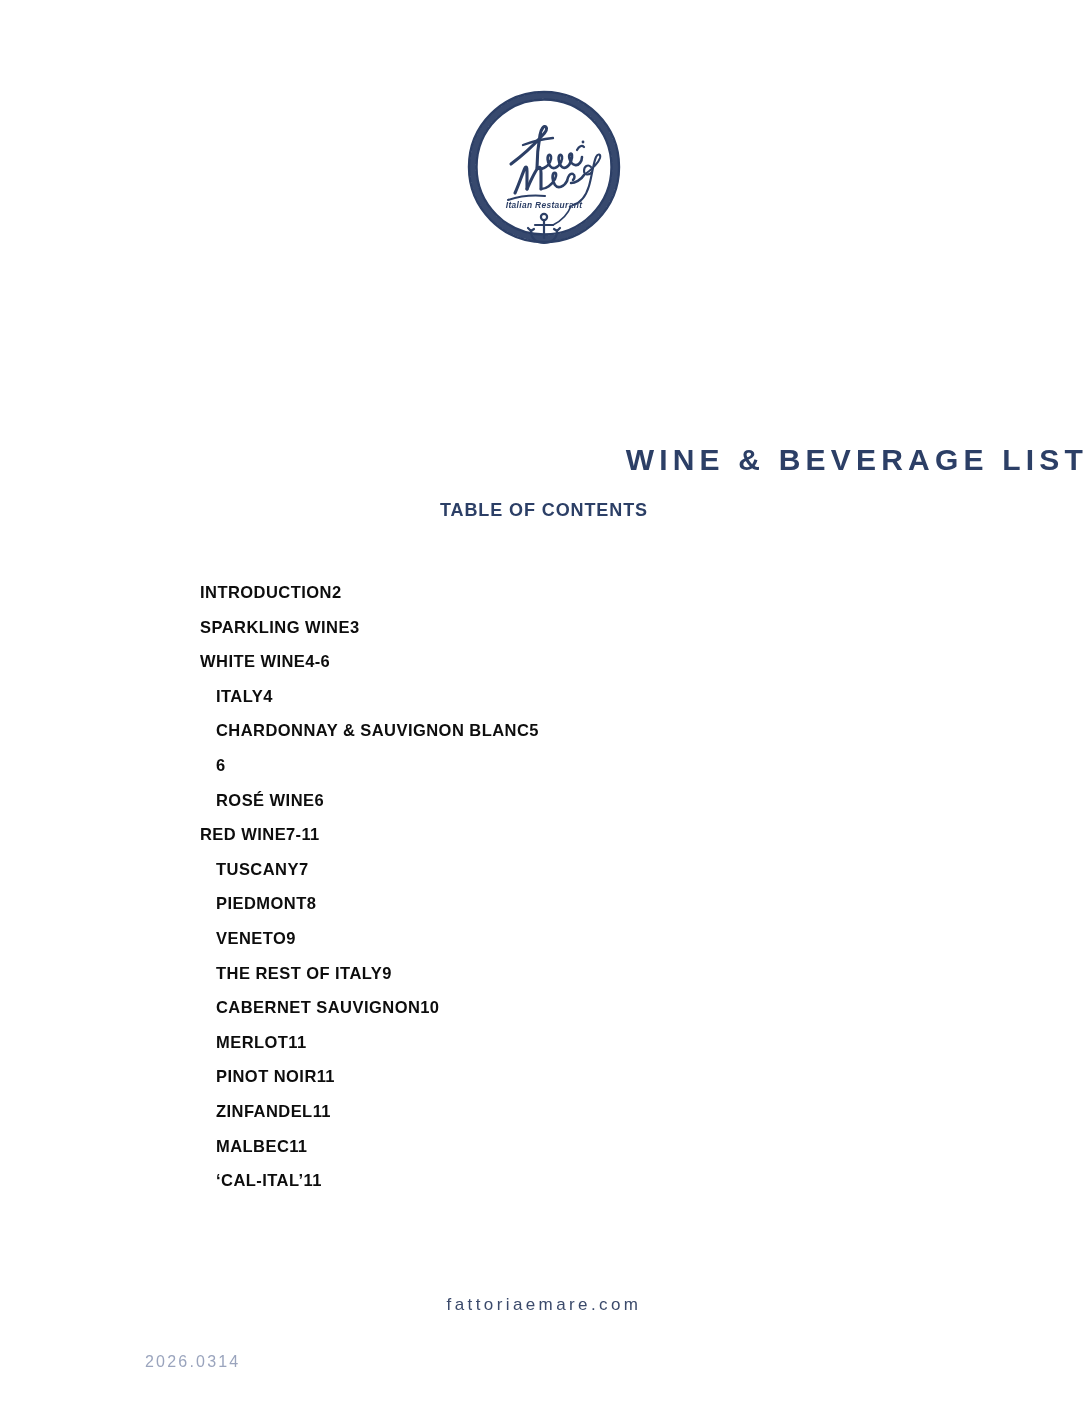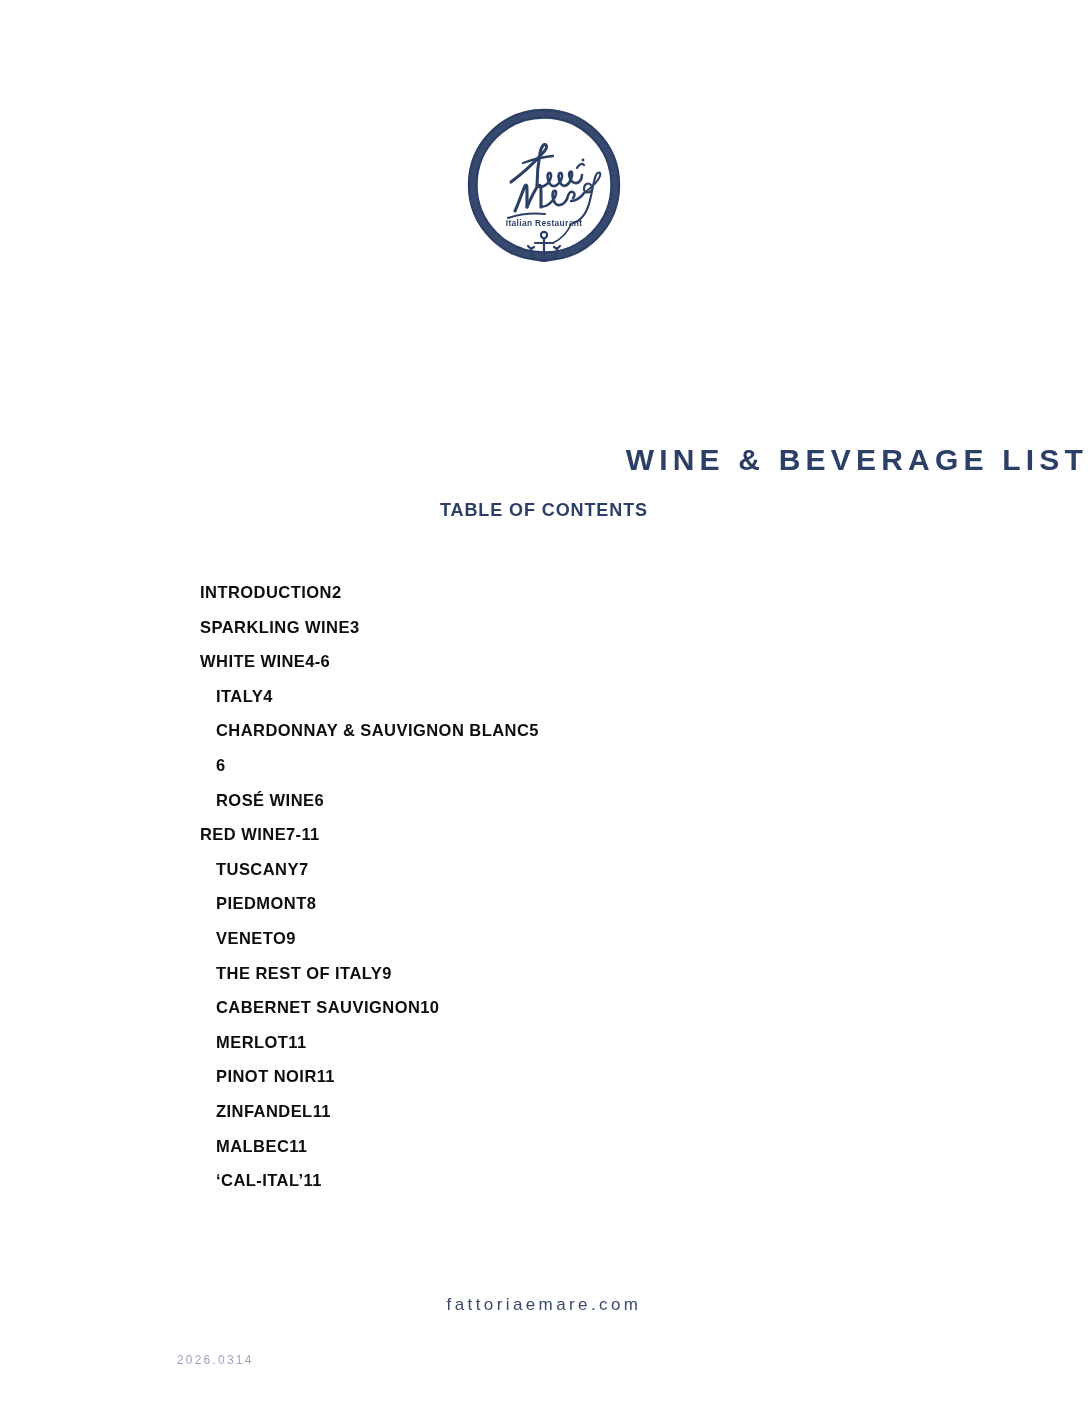--- a/index.html
+++ b/index.html
@@ -18,25 +18,26 @@
 
   .page {
     position: absolute;
     inset: 0;
     background: #ffffff;
   }
 
   
   .logo-wrap {
     position: absolute;
-    top: 106px;
+    top: 88px;
     left: 50%;
     transform: translateX(-50%);
     width: 158px;
     height: 158px;
+    font-style: italic;
   }
   .logo-wrap svg { display: block; width: 158px; height: 158px; }
 
   
   .doc-title {
     position: absolute;
     top: 443px;
     left: 0;
     width: 100%;
     text-align: right;
@@ -101,26 +102,25 @@
     font-size: 17px;
     font-weight: 400;
     letter-spacing: 3.4px;
     color: #3b4a6b;
     white-space: nowrap;
   }
   .doc-version {
     position: absolute;
     top: 1353px;
     left: 145px;
-    font-size: 12px;
+    font-size: 16px;
     font-weight: 400;
     letter-spacing: 2.2px;
     color: #9aa4bd;
     white-space: nowrap;
-    margin-left: 32px;
   }
 </style>
 </head>
 <body>
 
 <div class="page">
 
   <div class="logo-wrap">
     <svg viewBox="0 0 158 158" xmlns="http://www.w3.org/2000/svg" aria-hidden="true">
       <g>

